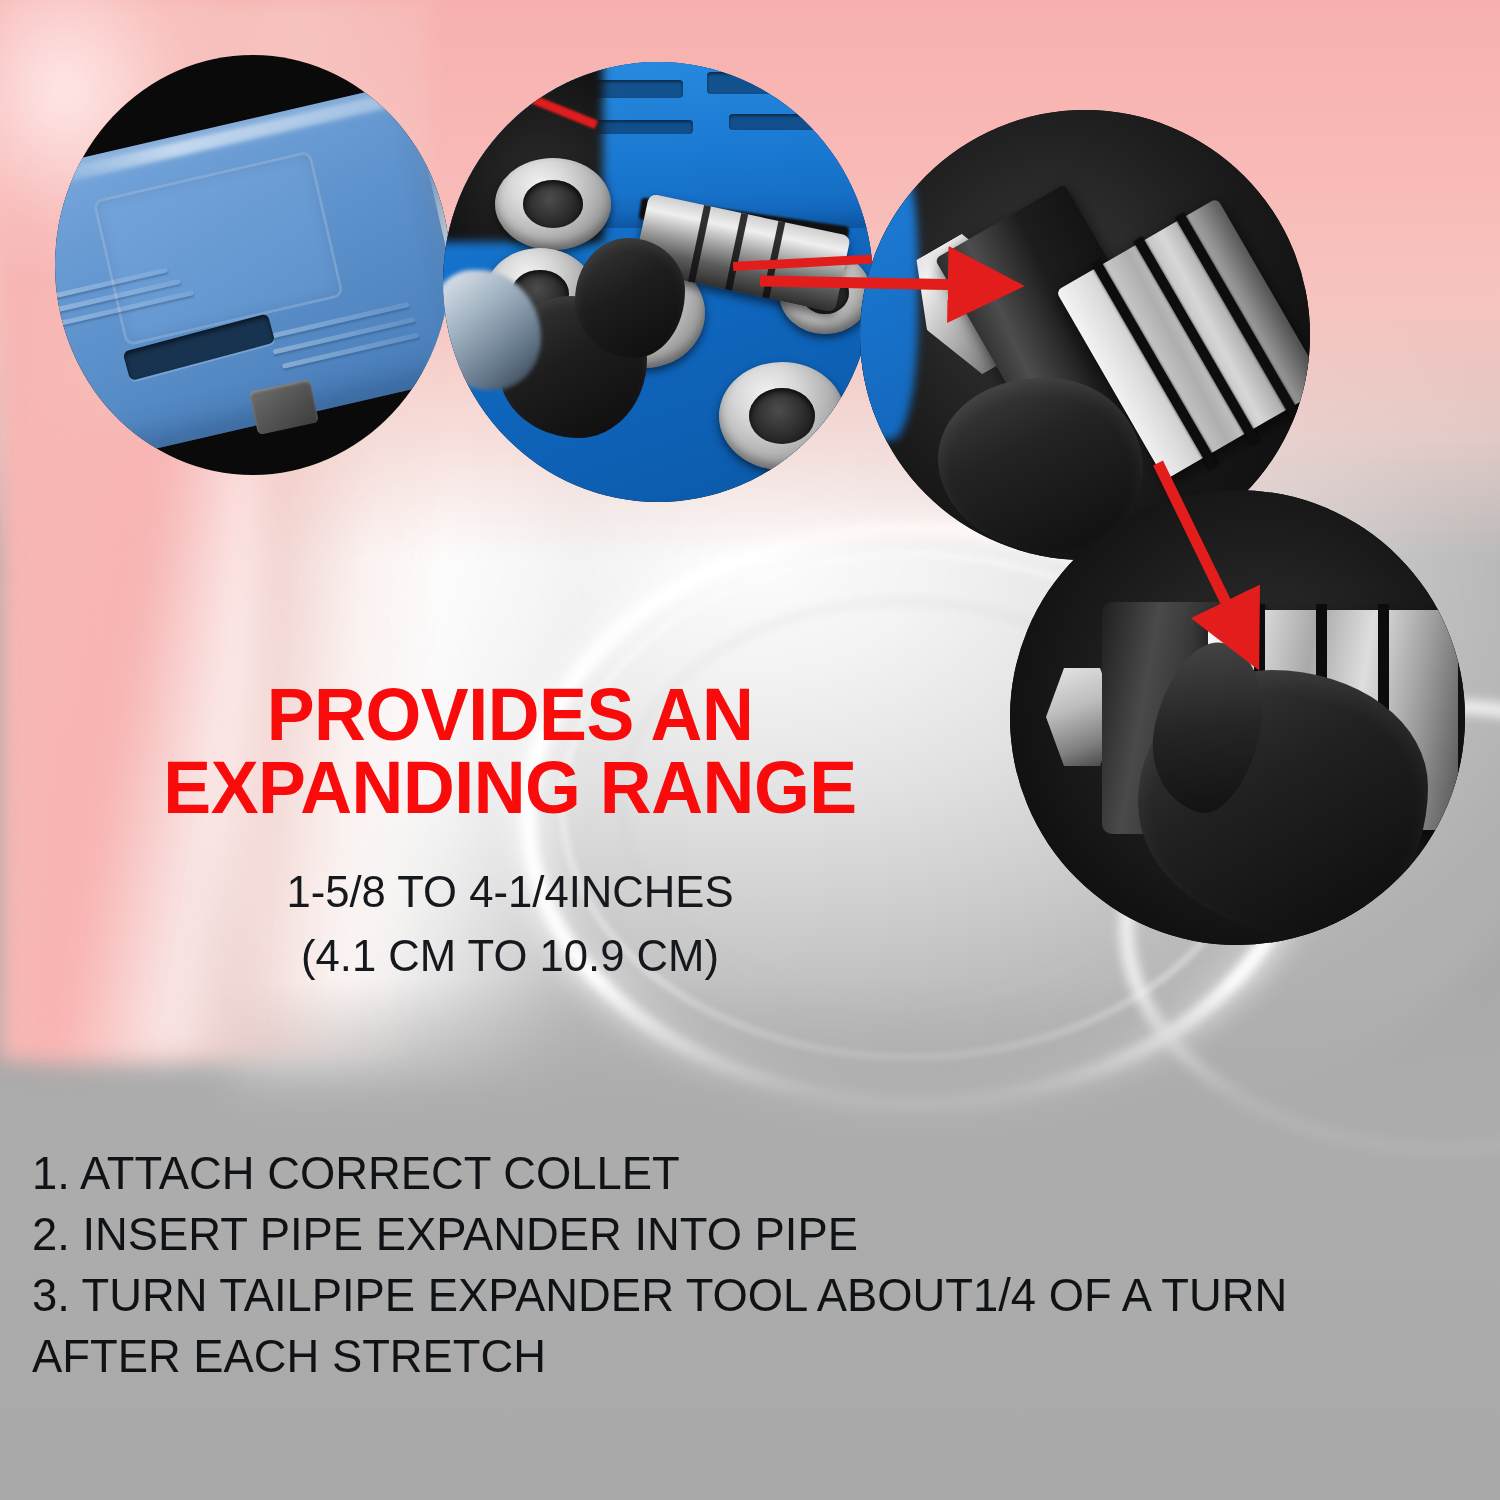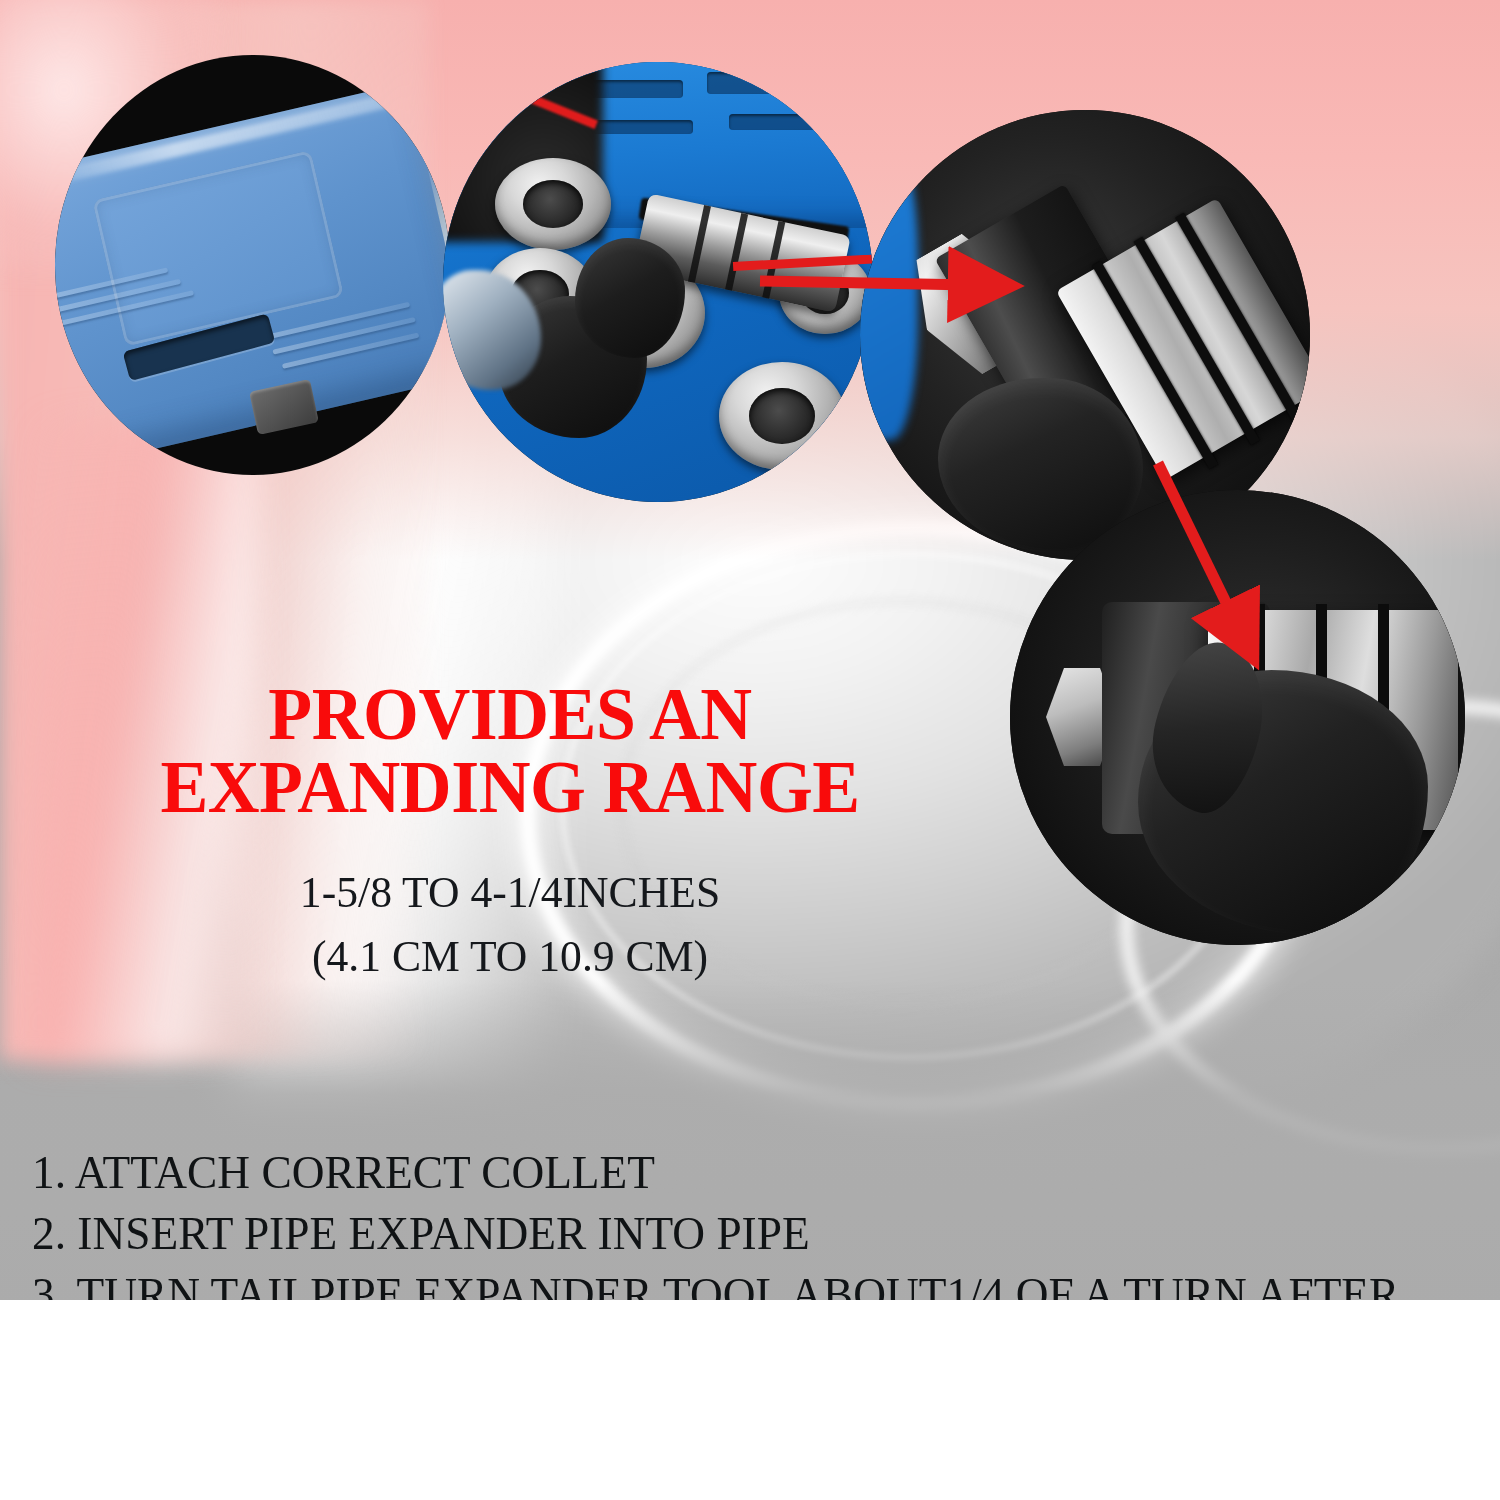--- a/index.html
+++ b/index.html
@@ -3,23 +3,23 @@
 <meta charset="utf-8">
 <style>
   html, body {
     margin: 0;
     padding: 0;
     background: #ffffff;
   }
   #canvas {
     position: relative;
     width: 1500px;
-    height: 1300px;
+    height: 1500px;
     overflow: hidden;
-    font-family: Liberation Serif, serif;
+    font-family: Liberation Sans, sans-serif;
     background: #fde047;
   }
 
   
   .bg-base {
     position: absolute;
     inset: 0;
     background: linear-gradient(180deg,
        #b4b4b4 0%, #adadad 30%, #a9a9a9 60%, #aeaeae 100%);
   }

